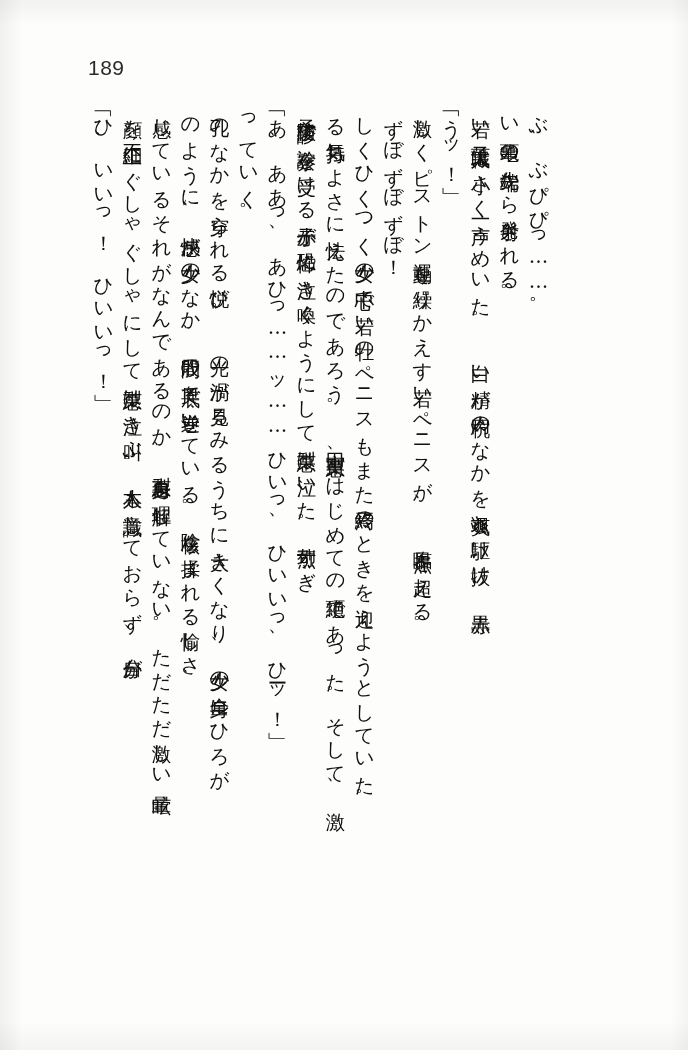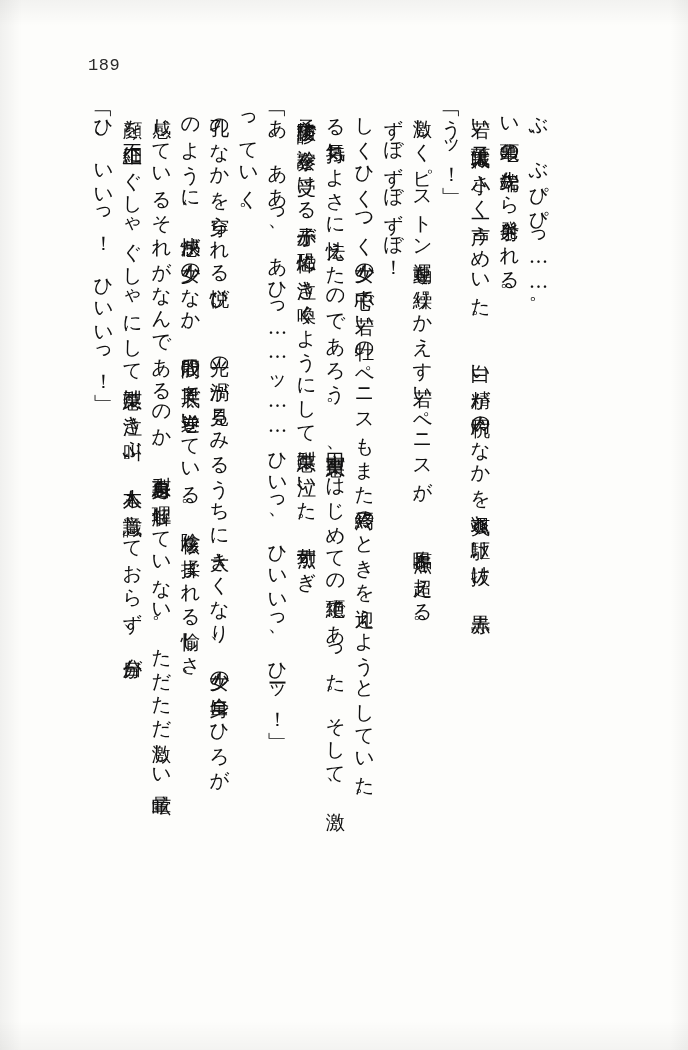--- a/index.html
+++ b/index.html
@@ -20,24 +20,24 @@
     width: 688px;
     height: 1050px;
     background: #fdfdfb;
   }
 
   
   .page-number {
     position: absolute;
     top: 56px;
     left: 88px;
-    font-size: 17px;
+    font-size: 21px;
     letter-spacing: 0.5px;
     color: #2a2a2a;
-    font-family: Liberation Mono, monospace;
+    font-family: Liberation Sans, sans-serif;
   }
 
   
   .text-block {
     position: absolute;
     top: 104px;
     right: 74px;
     height: 840px;
     width: 530px;
     display: flex;

